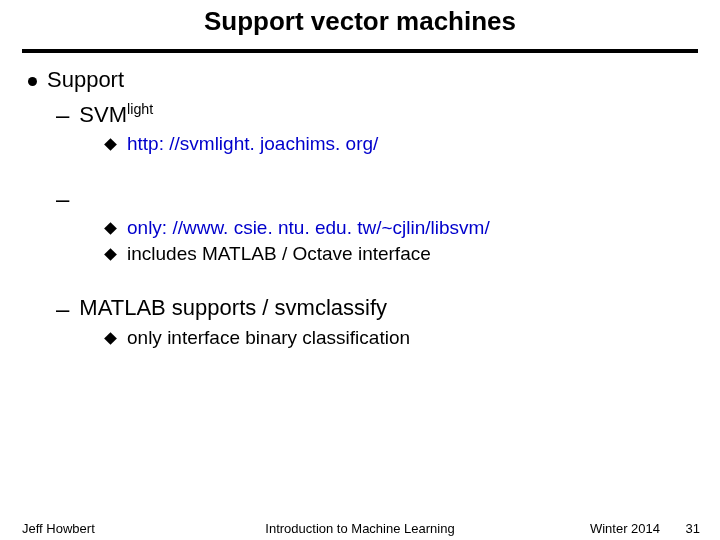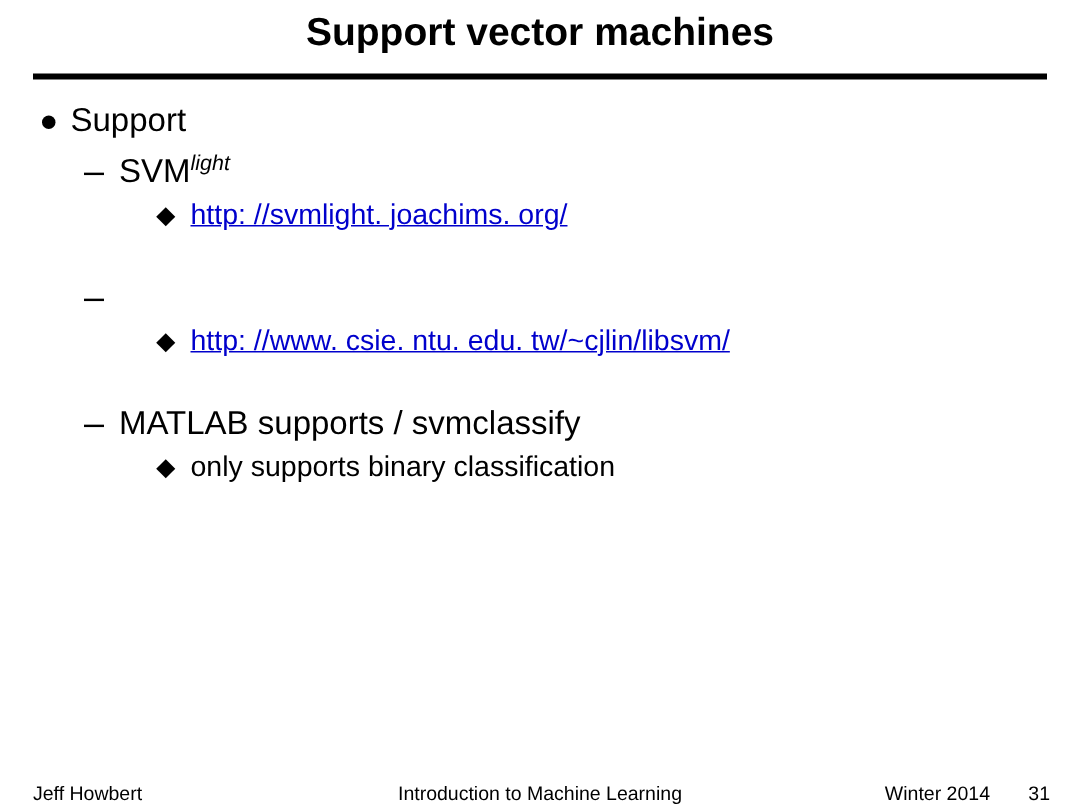--- a/index.html
+++ b/index.html
@@ -7,22 +7,22 @@
 .title{font-family:Verdana,Arial,sans-serif;font-weight:bold;font-size:26px;text-align:center;margin-top:6px}
 .rule{border:none;border-top:4px solid #000;margin:12px 22px 0 22px}
 .body{margin:14px 28px 0 28px;font-size:22px}
 .row{display:flex;align-items:flex-start;margin-top:2px}
 .l1{margin-left:0}
 .l2{margin-left:28px;margin-top:8px}
 .l3{margin-left:78px;margin-top:4px;font-size:19px}
 .disc{width:9px;height:9px;border-radius:50%;background:#000;margin-top:10px;margin-right:10px;flex:none}
 .dash{font-family:Arial;font-size:24px;margin-right:10px;line-height:28px}
 .diamond{width:9px;height:9px;background:#000;transform:rotate(45deg);margin-top:7px;margin-right:12px;flex:none}
-.link{color:#0000cc;text-decoration:underline}
-.sup{font-style:italic;font-size:.65em;vertical-align:super}
+.link{color:#0000cc;}
+.sup{font-size:.65em;vertical-align:super}
 .vgap{height:22px}
 .footer{position:absolute;left:0;bottom:10px;width:720px;font-size:13px;color:#000}
 .f-left{position:absolute;left:22px;bottom:0}
 .f-center{position:absolute;left:0;width:720px;text-align:center;bottom:0}
 .f-right{position:absolute;right:60px;bottom:0}
 .f-pg{position:absolute;right:20px;bottom:0}
 </style>
 </head>
 <body>
 <div class="slide">
@@ -50,34 +50,38 @@
   </div>
 
   <div class="vgap"></div>
 
   <div class="row l2">
     <span class="dash">–</span>
   </div>
 
   <div class="row l3">
     <span class="diamond"></span>
-    <span class="link">http: //www. csie. ntu. edu. tw/~cjlin/libsvm/</span>
+    <span class="link">only: //www. csie. ntu. edu. tw/~cjlin/libsvm/</span>
   </div>
 
+  <div class="row l3">
+    <span class="diamond"></span>
+    <span>includes MATLAB / Octave interface</span>
+  </div>
 
   <div class="vgap"></div>
 
   <div class="row l2">
     <span class="dash">–</span>
     <span>MATLAB supports / svmclassify</span>
   </div>
 
   <div class="row l3">
     <span class="diamond"></span>
-    <span>only supports binary classification</span>
+    <span>only interface binary classification</span>
   </div>
 
 </div>
 
 <div class="footer">
   <span class="f-left">Jeff Howbert</span>
   <span class="f-center">Introduction to Machine Learning</span>
   <span class="f-right">Winter 2014</span>
   <span class="f-pg">31</span>
 </div>

